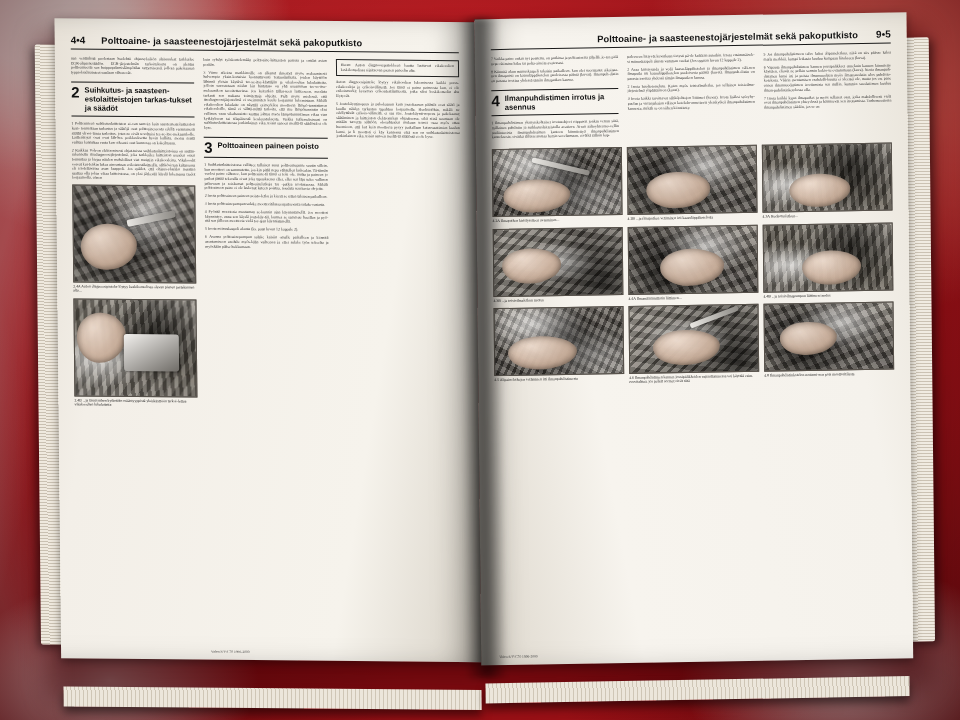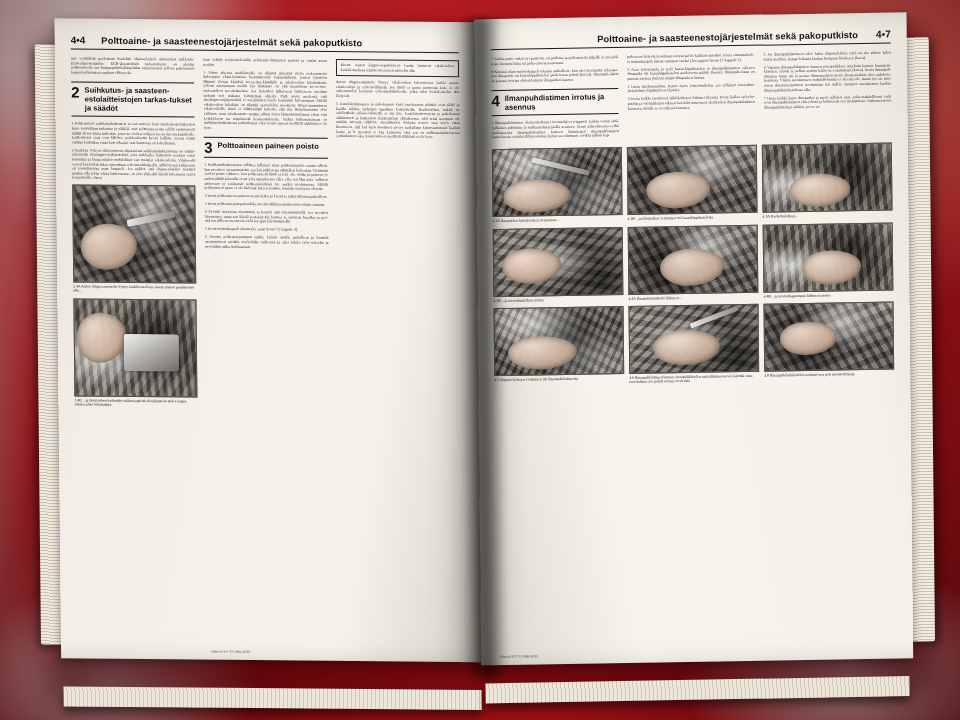--- a/index.html
+++ b/index.html
@@ -222,21 +222,21 @@
         </div>
 
         <div class="footer footer-l">Volvo S/V/C70 1996-2000</div>
       </div>
     </div>
 
     <div class="page page-right">
       <div class="pad">
         <div class="hdr hdr-right">
           <span class="hdr-title" style="flex:1;text-align:right;">Polttoaine- ja saasteenestojärjestelmät sekä pakoputkisto</span>
-          <span class="folio">4•7</span>
+          <span class="folio">9•5</span>
         </div>
 
         <div class="cols">
           <div class="col">
             <p class="t">7  Vaikka paine onkin nyt poistettu, on putkissa ja polttoainetta jäljellä, jo-ten pidä nepo rätimina letku tai polta-aineita avatessasi.</p>
             <p class="t">8  Kiinnitä akun miinuskaapeli takaisin paikalleen, kun olet suorittanut aikoinaa-nen ilmapuisti on kaasuläppäkotelon puoleisesta päästä (kuvat). Ilmanpuh-distin on parasta irrottaa yhdessä tämän ilmaputken kanssa.</p>
 
             <div class="sec">
               <div class="sec-row">
                 <span class="sec-n">4</span>

